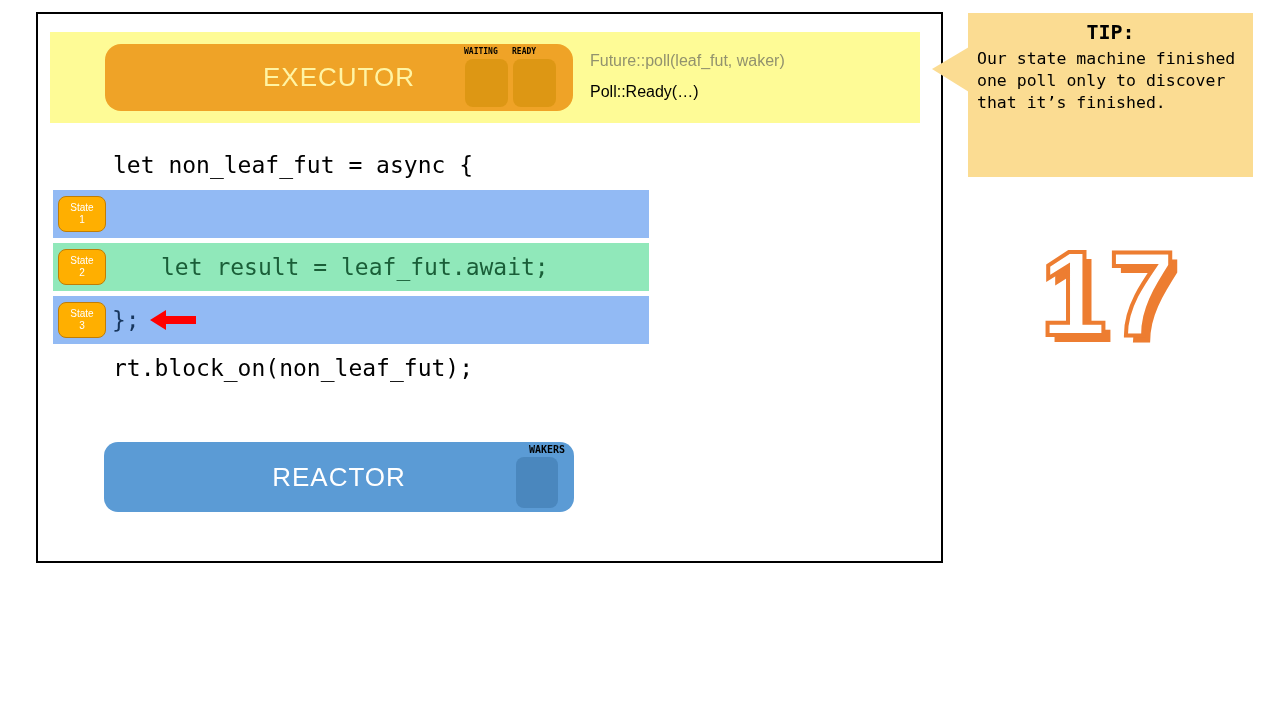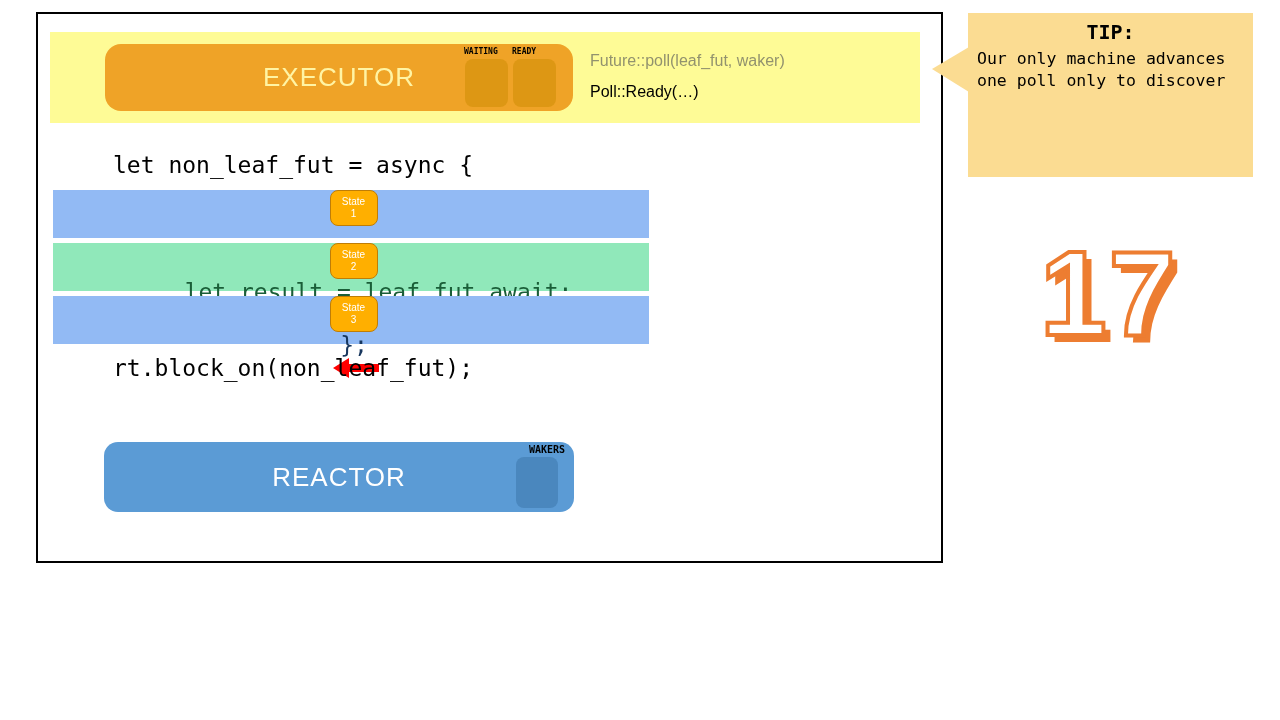--- a/index.html
+++ b/index.html
@@ -51,21 +51,21 @@
   .code-line {
     position: absolute; left: 75px;
     font-family: "DejaVu Sans Mono", monospace; font-size: 23px; color: #000000;
     white-space: pre;
   }
   .code-open { top: 138px; }
   .code-blockon { top: 341px; }
 
   .code-row {
     position: absolute; left: 15px; width: 596px; height: 48px;
-    display: flex; align-items: center; flex-direction: column;
+    display: flex; align-items: center;
   }
   .code-row.blue  { background: #92BAF4; }
   .code-row.green { background: #90E8BA; }
   .row-1 { top: 176px; }
   .row-2 { top: 229px; }
   .row-3 { top: 282px; }
 
   .state-badge {
     margin-left: 5px; width: 48px; height: 36px; flex: 0 0 auto;
     background: #FFAF00; border: 1.5px solid #BF7D06; border-radius: 8px;
@@ -184,17 +184,18 @@
     <div class="waker-slot"></div>
   </div>
 
 </div>
 
 <svg class="tip-pointer" viewBox="0 0 37 45" xmlns="http://www.w3.org/2000/svg">
   <polygon points="0,22 37,0 37,45" fill="#FBDC92"></polygon>
 </svg>
 <div class="tip-box">
   <div class="tip-title">TIP:</div>
-  <div class="tip-line">Our only machine advances</div>
+  <div class="tip-line">Our state machine finished</div>
   <div class="tip-line">one poll only to discover</div>
+  <div class="tip-line">that it’s finished.</div>
 </div>
 
 <div class="page-number">17</div>
 
 </body></html>

